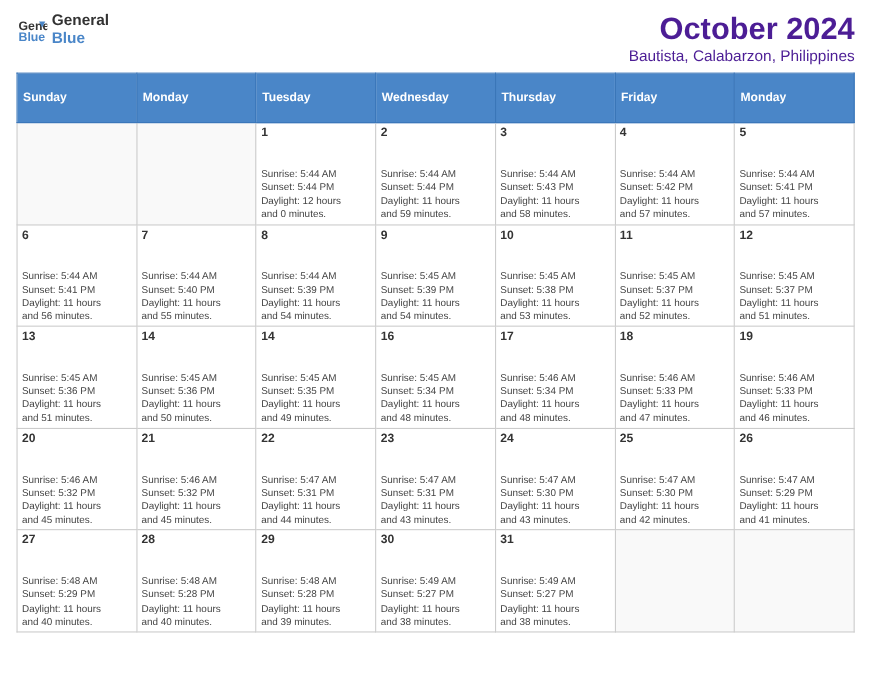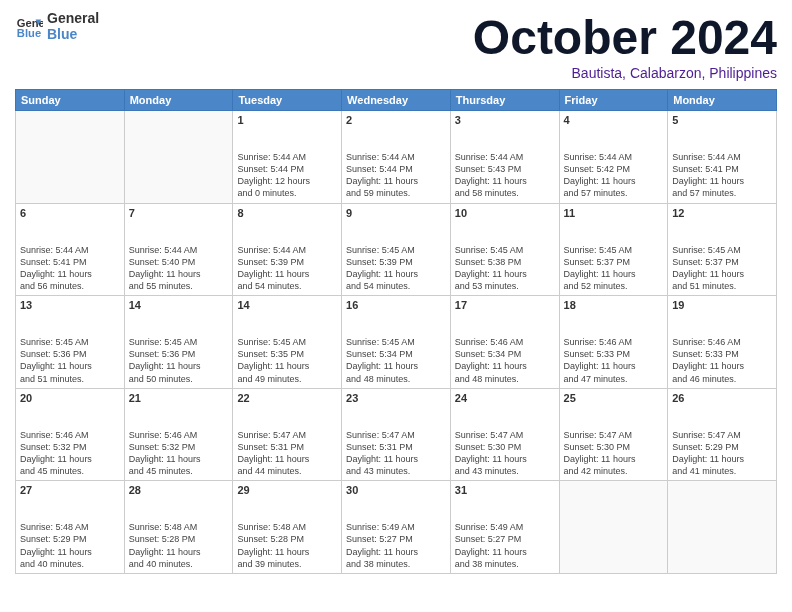--- a/index.html
+++ b/index.html
@@ -27,38 +27,38 @@
     }
     .logo-icon {
       width: 28px;
       height: 28px;
       margin-right: 4px;
     }
     .title-section {
       text-align: right;
     }
     .month-title {
-      font-size: 48px;
+      font-size: 28px;
       font-weight: bold;
-      color: #0f172a;
+      color: #4c1d95;
     }
     .location {
       font-size: 14px;
       color: #4c1d95;
     }
     .calendar {
       width: 100%;
       border-collapse: collapse;
       font-size: 9.5px;
     }
     .calendar th {
       background-color: #4a86c8;
       color: #fff;
       text-align: left;
-      padding: 4px 5px;
+      padding: 16px 5px;
       font-size: 11px;
       border: 1px solid #3a76b8;
     }
     .calendar td {
       border: 1px solid #ccc;
       vertical-align: top;
       padding: 3px 4px;
       width: calc(100% / 7);
       height: 88px;
     }

